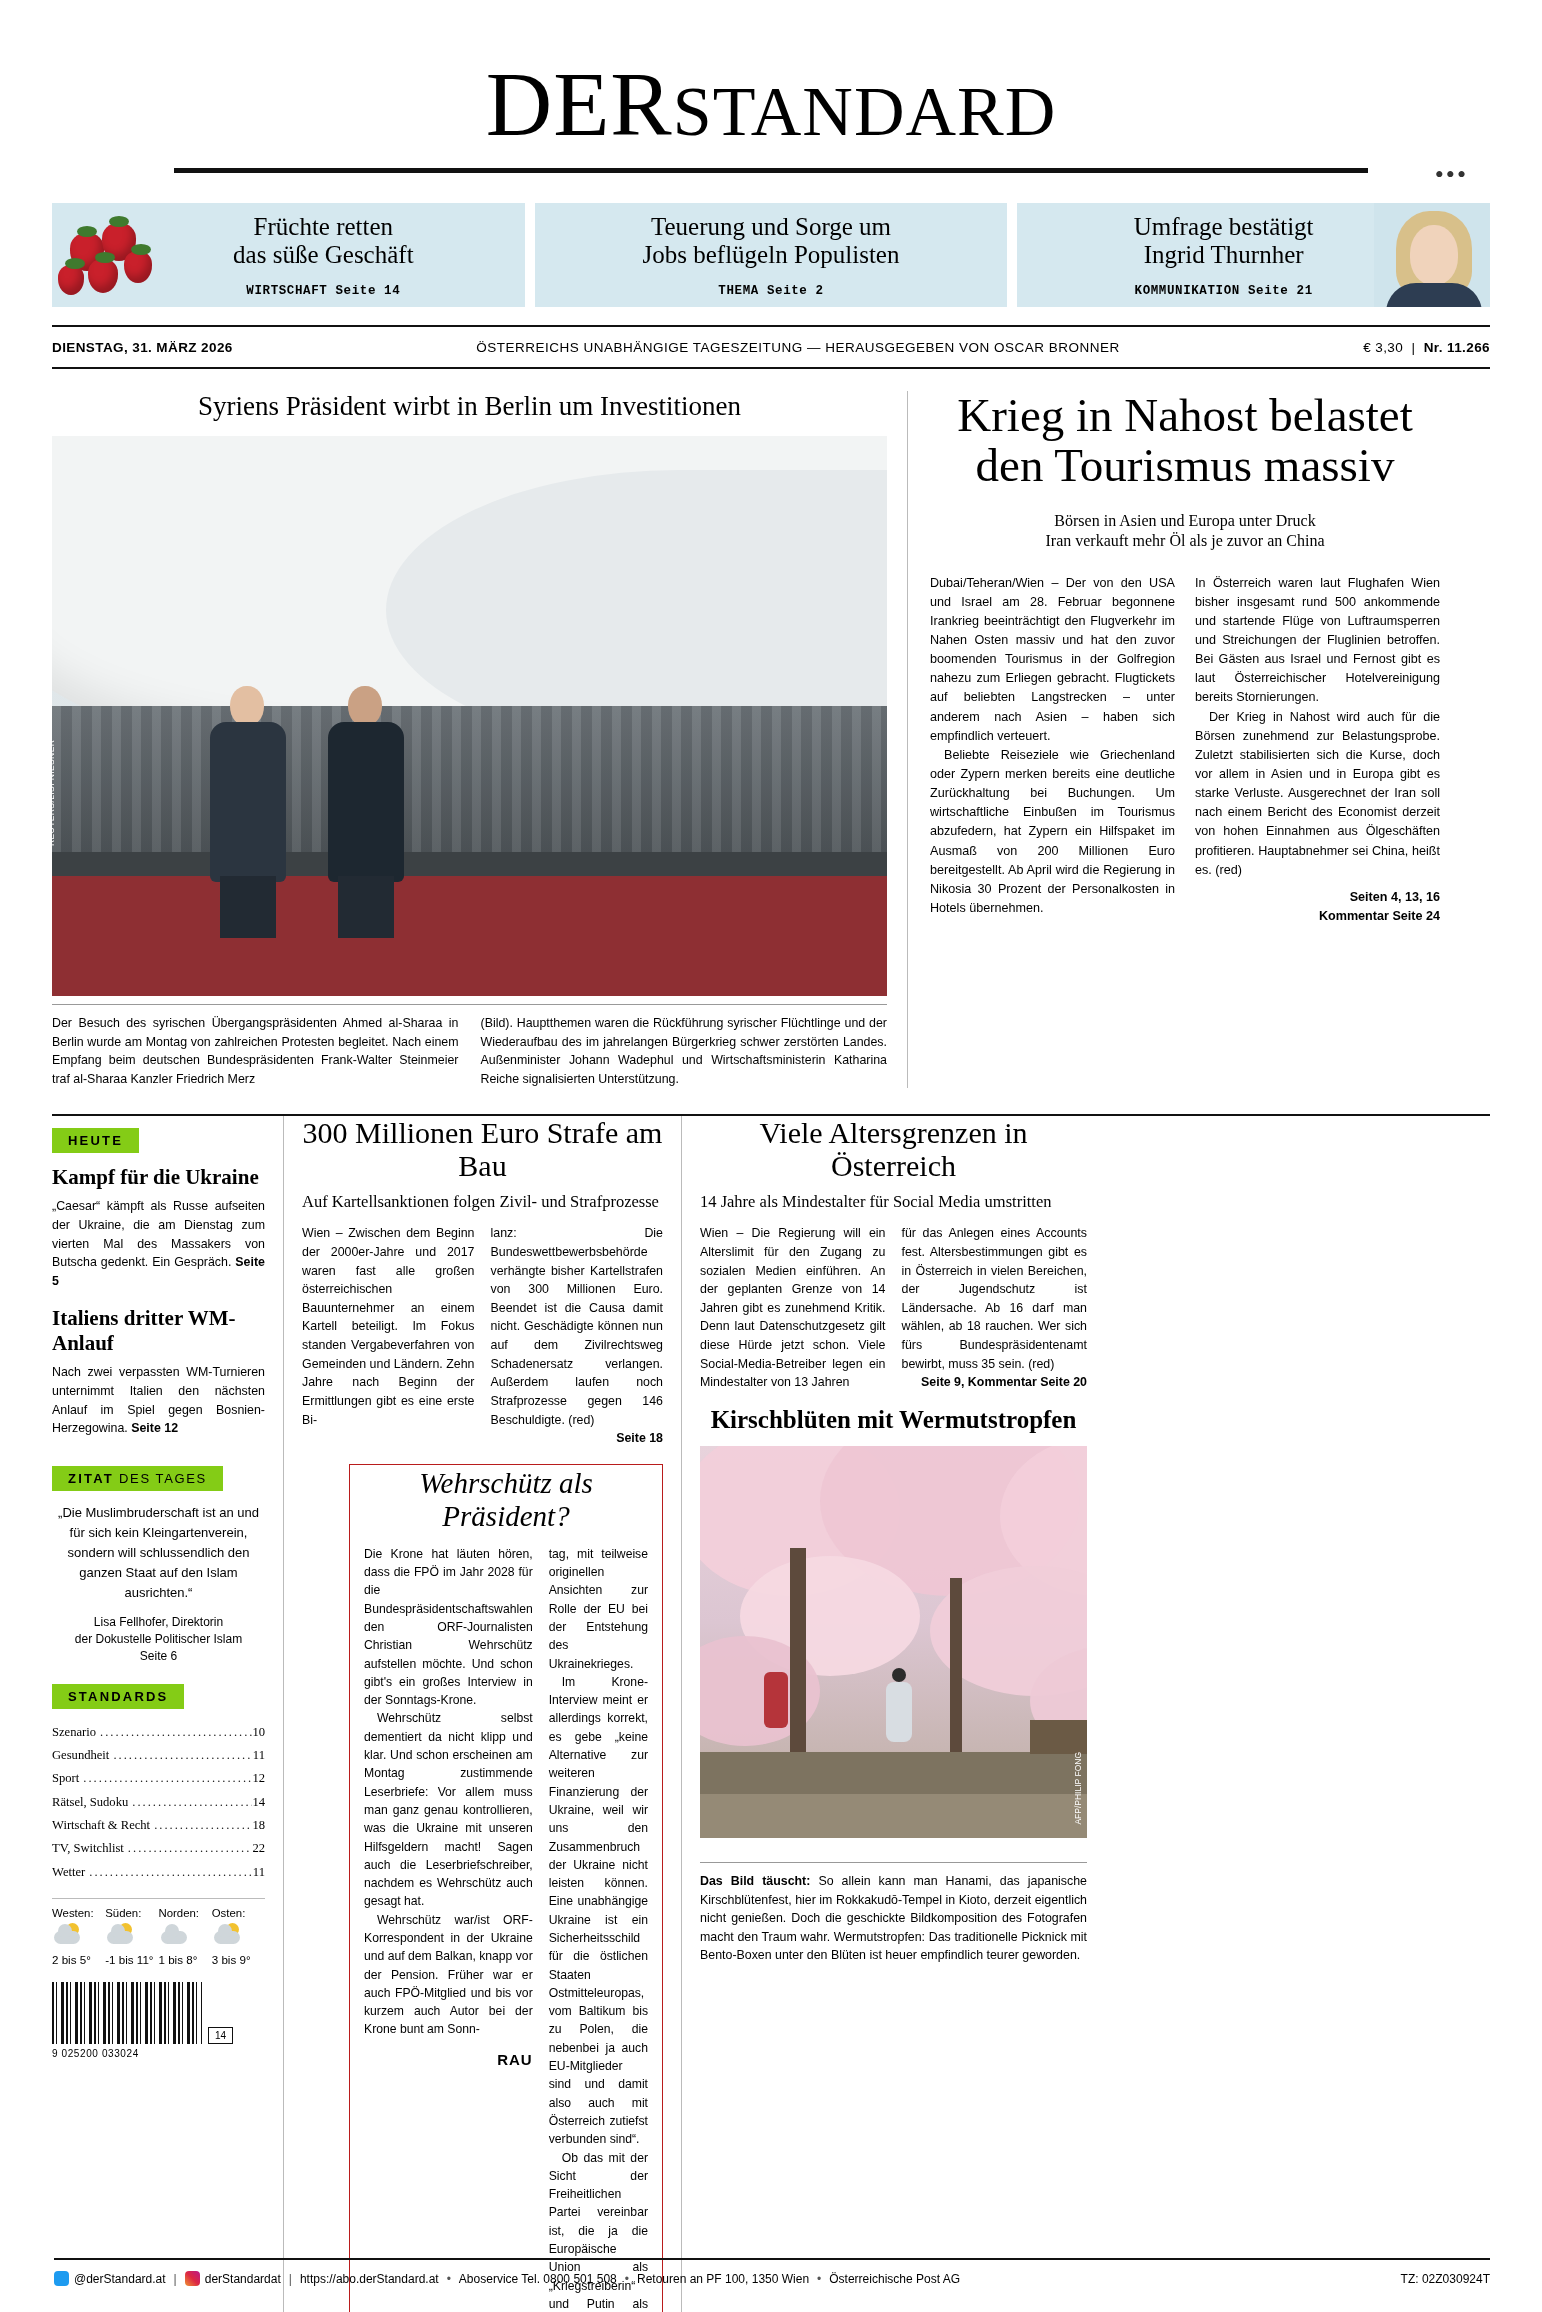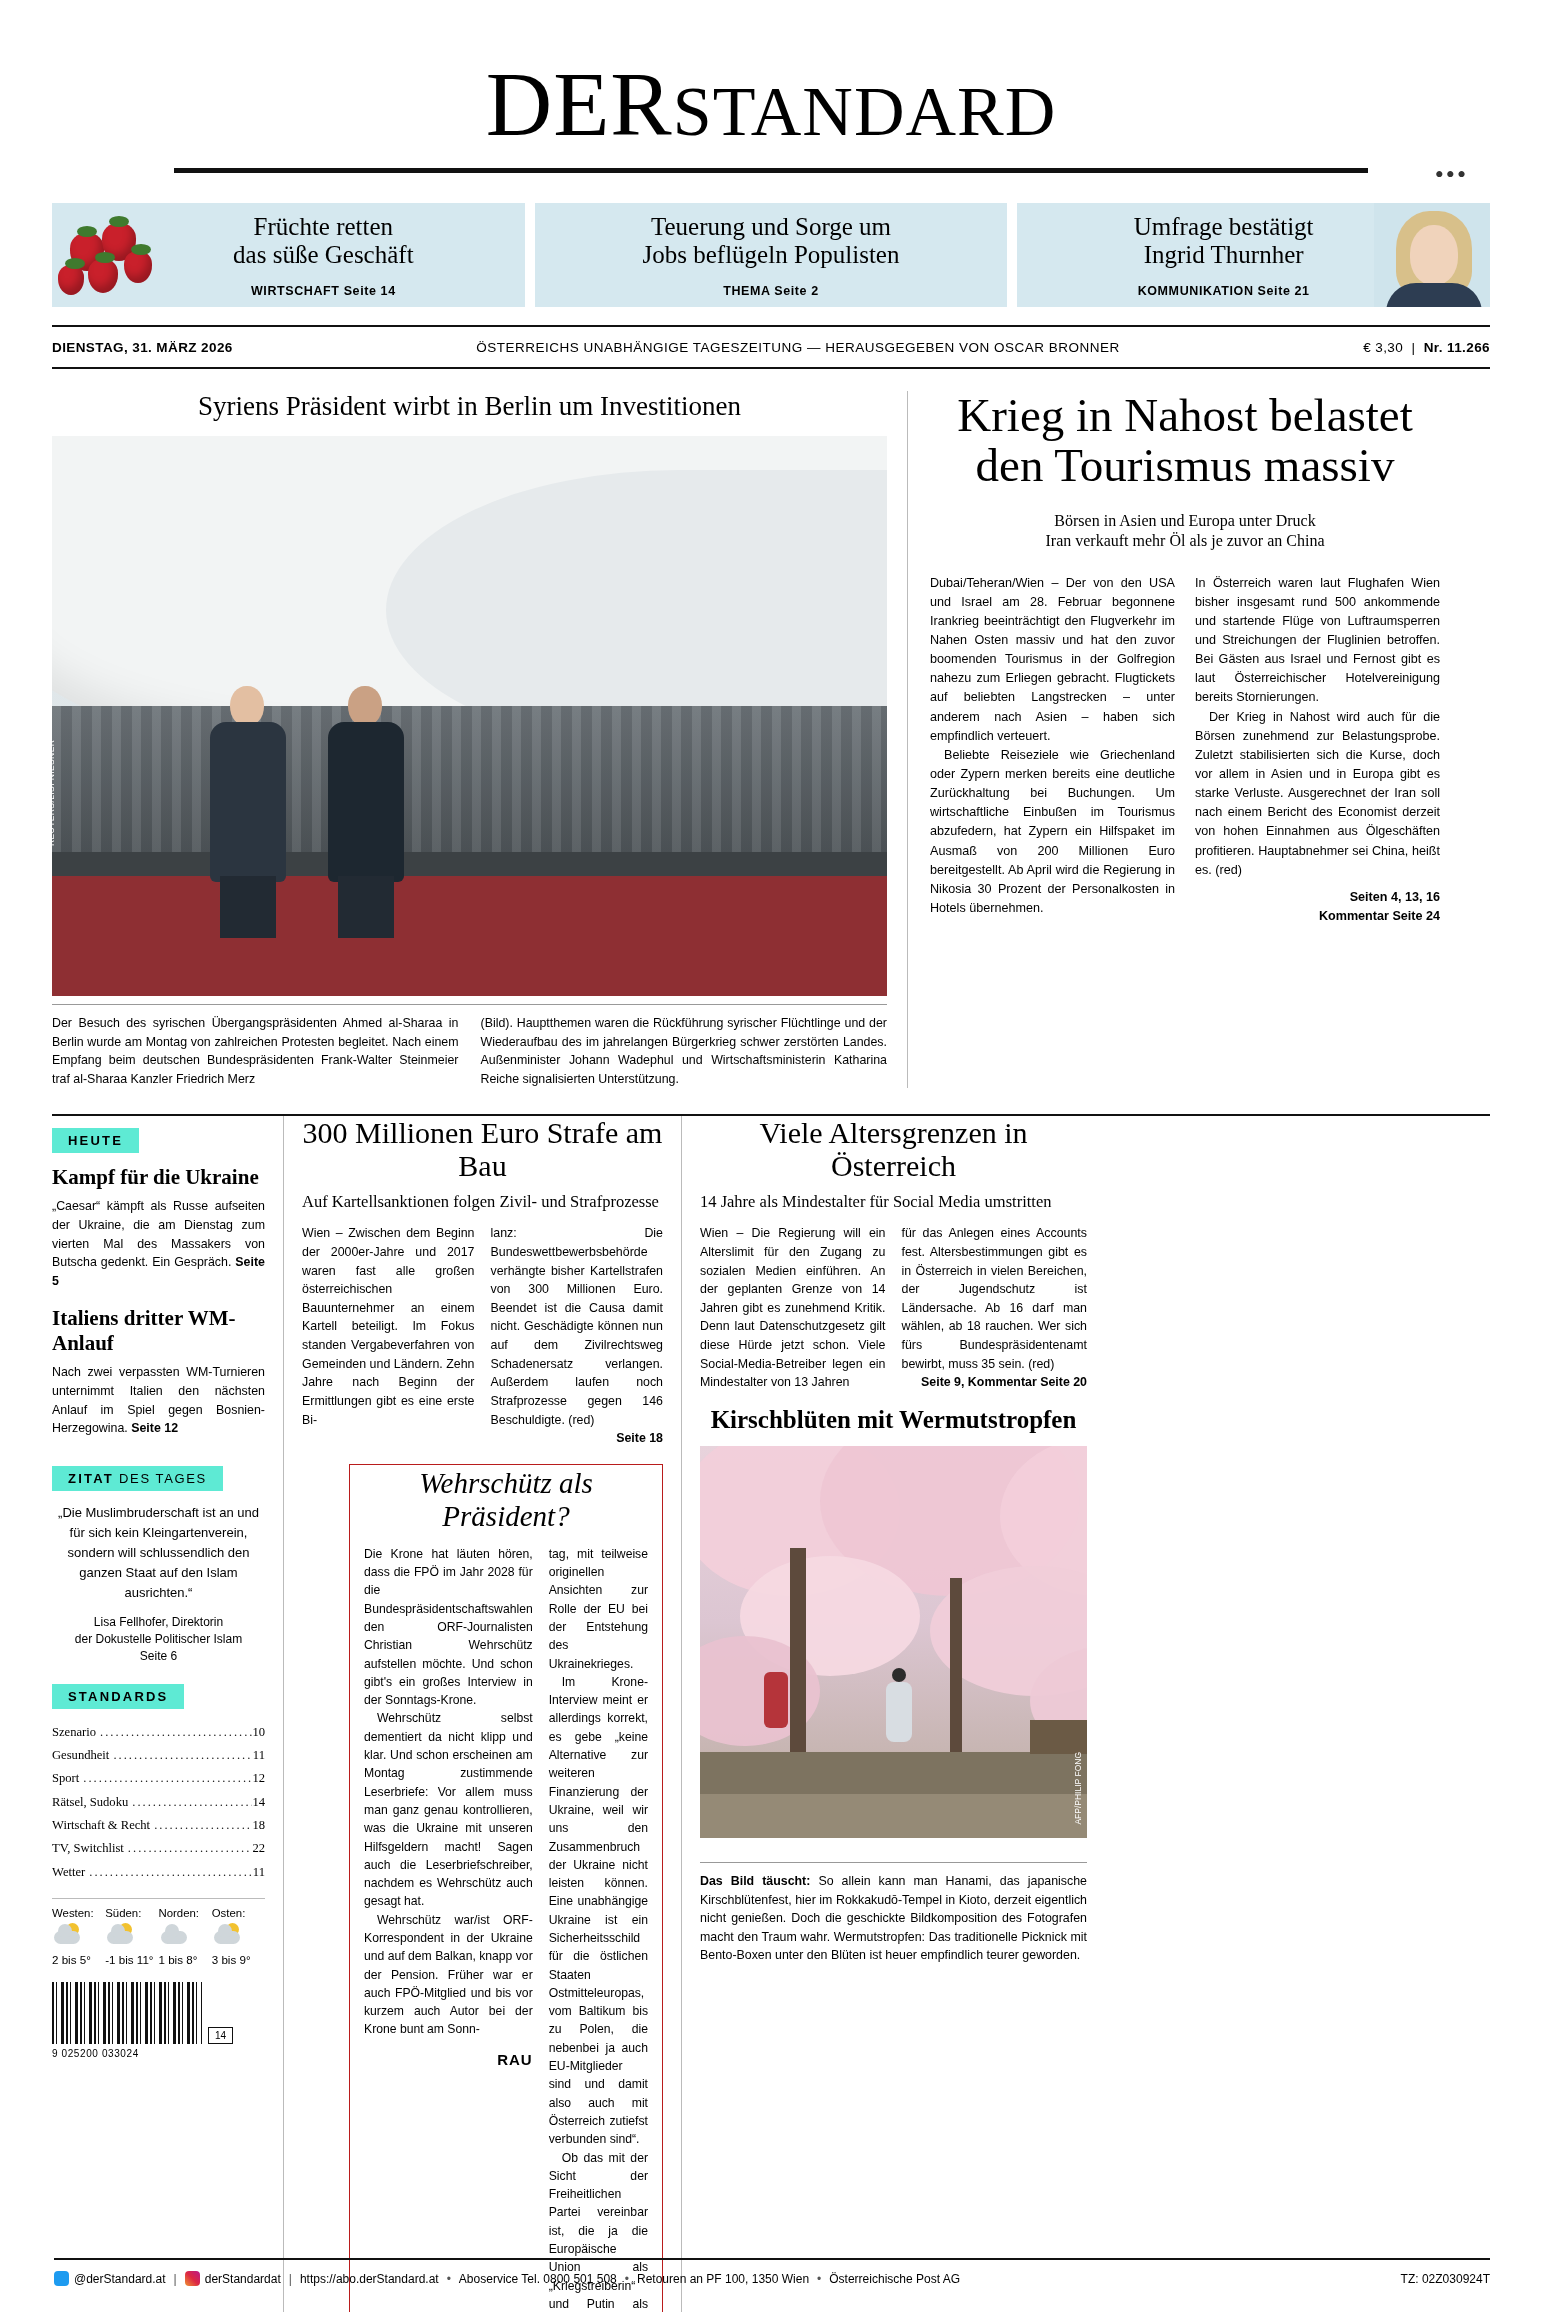--- a/index.html
+++ b/index.html
@@ -12,21 +12,21 @@
   .masthead .title .small{font-size:70px;}
   .rule-wrap{margin-top:18px;position:relative;}
   .rule-thick{height:5px;background:#111;margin:0 122px;}
   .dots{position:absolute;right:22px;top:-8px;font-size:26px;letter-spacing:2px;color:#333;}
 
   
   .teasers{display:flex;gap:10px;margin-top:30px;}
   .teaser{background:#d5e8ef;flex:1;display:flex;align-items:center;justify-content:center;height:104px;position:relative;overflow:hidden;}
   .teaser .txt{text-align:center;padding:6px 10px;}
   .teaser .l1{font-size:25px;line-height:1.12;}
-  .teaser .kicker{font-family:Liberation Sans, sans-serif;font-size:12.5px;font-weight:bold;letter-spacing:.6px;margin-top:15px;}
+  .teaser .kicker{font-family:Liberation Mono, monospace;font-size:12.5px;font-weight:bold;letter-spacing:.6px;margin-top:15px;}
   .teaser.t1 .txt{margin-left:70px;}
   .teaser.t3 .txt{margin-right:60px;}
   .berries{position:absolute;left:0;top:0;width:130px;height:104px;}
   .berry{position:absolute;width:34px;height:38px;background:#c9202b;border-radius:50% 50% 55% 55%/45% 45% 60% 60%;box-shadow:inset -4px -6px 8px rgba(0,0,0,.25);}
   .berry:after{content:"";position:absolute;top:-7px;left:7px;width:20px;height:11px;background:#3f7a2e;border-radius:50%;}
   .portrait{position:absolute;right:0;top:0;width:116px;height:104px;overflow:hidden;}
   .p-bg{position:absolute;inset:0;background:#cfe4ec;}
   .p-hair{position:absolute;left:22px;top:8px;width:76px;height:86px;background:#d8c08a;border-radius:44% 44% 30% 30%;}
   .p-face{position:absolute;left:36px;top:22px;width:48px;height:60px;background:#f0d3bb;border-radius:48% 48% 46% 46%;}
   .p-body{position:absolute;left:12px;top:80px;width:96px;height:30px;background:#2d3d52;border-radius:30px 30px 0 0;}
@@ -74,21 +74,21 @@
   .lead-body p{margin:0 0 0 0;text-indent:14px;}
   .lead-body p.first{text-indent:0;}
   .ref{text-align:right;font-weight:bold;margin-top:8px;}
 
   
   .sec2{display:flex;margin-top:26px;border-top:2px solid #111;padding-top:0;}
   .sidebar{width:232px;padding-right:18px;box-sizing:border-box;border-right:1px solid #bbb;}
   .mid{width:398px;padding:0 18px;box-sizing:border-box;border-right:1px solid #bbb;}
   .right2{width:405px;padding-left:18px;box-sizing:border-box;}
 
-  .tag{display:inline-block;background:#5eead4;font-family:"Liberation Sans",sans-serif;font-size:13px;font-weight:bold;letter-spacing:2.2px;padding:5px 16px;margin:12px 0 12px 0;}
+  .tag{display:inline-block;background:#84cc16;font-family:"Liberation Sans",sans-serif;font-size:13px;font-weight:bold;letter-spacing:2.2px;padding:5px 16px;margin:12px 0 12px 0;}
   .tag .light{font-weight:normal;letter-spacing:1.6px;}
   .sb-head{font-size:21px;font-weight:bold;margin:0 0 7px 0;font-family:"Liberation Serif",serif;}
   .sb-text{font-family:"Liberation Sans",sans-serif;font-size:12.4px;line-height:1.5;text-align:justify;margin:0 0 16px 0;}
   .sb-text .pg{font-weight:bold;}
   .quote{font-family:"Liberation Sans",sans-serif;font-size:13px;line-height:1.55;text-align:center;}
   .quote .src{font-size:12px;margin-top:10px;line-height:1.45;}
   .stand-list{font-family:Liberation Serif, serif;font-size:12.6px;line-height:1.85;}
   .stand-list .row{display:flex;}
   .stand-list .row .nm{white-space:nowrap;}
   .stand-list .row .dots2{flex:1;overflow:hidden;white-space:nowrap;letter-spacing:2px;padding:0 4px;color:#222;}

